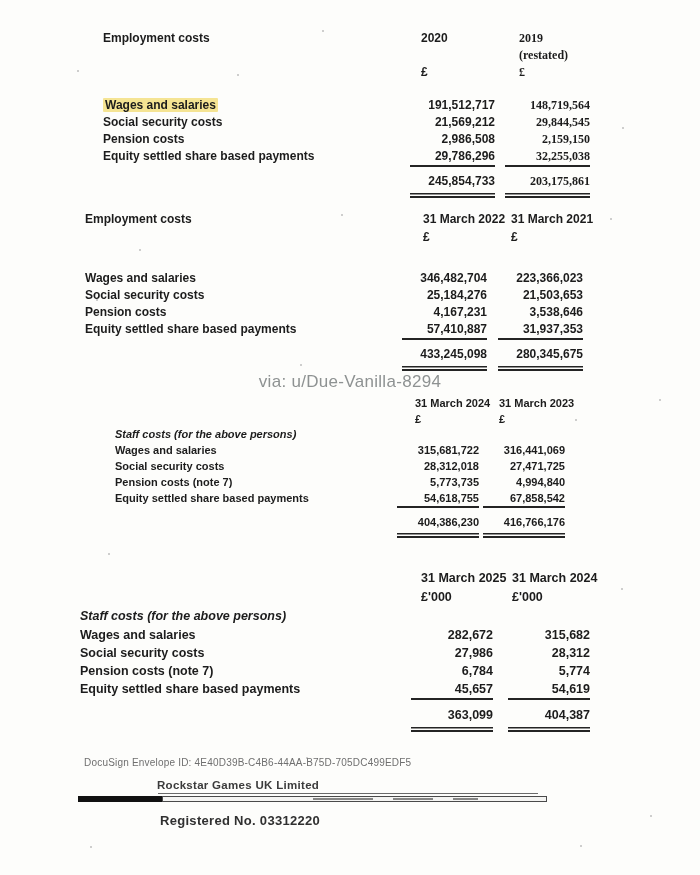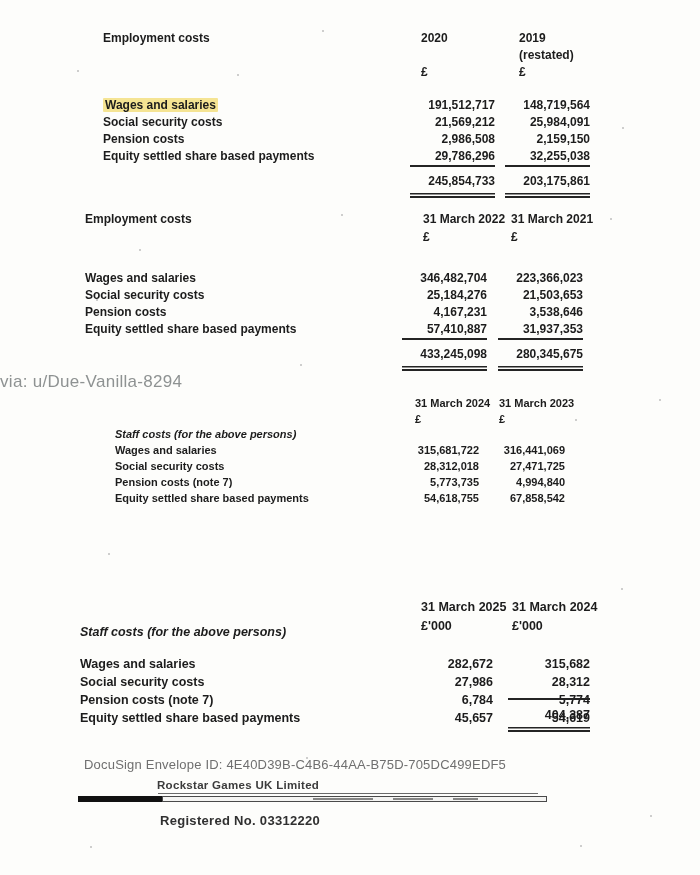--- a/index.html
+++ b/index.html
@@ -18,21 +18,21 @@
   .lbl{flex:1;text-align:left;}
   .c1,.c2{text-align:right;}
   .hdr .c1,.hdr .c2{text-align:left;}
   .gap{width:100%;}
   .section-lbl{font-style:italic;}
 
   
   .t1{left:103px;top:30px;width:487px;font-size:12px;--lw:85px;}
   .t1 .row{height:17px;line-height:17px;}
   .t1 .c1{width:110px;}
-  .t1 .c2{width:95px;}
+  .t1 .c2{width:95px;font-family:Liberation Serif, serif;}
   .t1 .hdr .c1{padding-left:36px;width:74px;}
   .t1 .hdr .c2{padding-left:24px;width:71px;}
   .t1 .gap{height:16px;}
 
   
   .t2{left:85px;top:210px;width:498px;font-size:12px;--lw:85px;}
   .t2 .row{height:17px;line-height:17px;}
   .t2 .r-title,.t2 .r-unit{height:18px;line-height:18px;}
   .t2 .c1{width:110px;}
   .t2 .c2{width:96px;}
@@ -47,21 +47,21 @@
   .t3 .c1{width:110px;}
   .t3 .c2{width:86px;}
   .t3 .hdr .c1{padding-left:46px;width:64px;}
   .t3 .hdr .c2{padding-left:20px;width:66px;}
 
   
   .t4{left:80px;top:568px;width:510px;font-size:12.5px;--lw:82px;}
   .t4 .row{height:18px;line-height:18px;}
   .t4 .r-title{height:20px;line-height:20px;}
   .t4 .r-unit,.t4 .r-section{height:19px;line-height:19px;}
-  .t4 .c1{width:110px;margin-top:29px;}
+  .t4 .c1{width:110px;}
   .t4 .c2{width:97px;}
   .t4 .hdr .c1{padding-left:38px;width:72px;}
   .t4 .hdr .c2{padding-left:19px;width:78px;}
 
   
   .trow{height:auto !important;}
   .trow .tc{
     padding-top:8px;padding-bottom:8px;
     background:
       linear-gradient(#242424,#242424) right 0 top 0    / var(--lw) 2px   no-repeat,
@@ -72,26 +72,26 @@
   
   .bg-hl{background:#f5e493;padding:0 2px;border-radius:1px;}
   .ul-hl{position:relative;display:inline-block;}
   .ul-hl::after{
     content:"";position:absolute;left:-2px;right:-3px;bottom:-3px;height:5px;
     background:#f3e18f;border-radius:2px;opacity:.95;z-index:-1;
   }
 
   
   .watermark{
-    position:absolute;left:0;top:372px;width:700px;
+    position:absolute;left:0;top:372px;width:700px;text-align:center;
     color:#8e9292;font-size:17px;font-weight:500;letter-spacing:.3px;
   }
 
   
-  .docusign{position:absolute;left:84px;top:757px;font-size:13px;color:#6f6f6f;letter-spacing:.2px;}
+  .docusign{position:absolute;left:84px;top:757px;font-size:10px;color:#6f6f6f;letter-spacing:.2px;}
   .company{position:absolute;left:157px;top:779px;font-size:11.5px;font-weight:700;color:#3b3b3b;letter-spacing:.3px;}
   .company-underline{position:absolute;left:158px;top:793px;width:380px;height:1px;background:#6a6a6a;}
   .bar-black{position:absolute;left:78px;top:796px;width:84px;height:6px;background:#111;}
   .bar-hollow{
     position:absolute;left:162px;top:796px;width:383px;height:4px;
     border:1px solid #4a4a4a;background:#f4f4f2;
   }
   .bar-smudge{position:absolute;top:1px;height:2px;background:#555;opacity:.7;}
   .registered{position:absolute;left:160px;top:813px;font-size:13px;font-weight:700;color:#303030;letter-spacing:.3px;}
 
@@ -121,21 +121,21 @@
     </div>
     <div class="gap"></div>
     <div class="row">
       <div class="lbl"><span class="bg-hl">Wages and salaries</span></div>
       <div class="c1"><span class="ul-hl">191,512,717</span></div>
       <div class="c2">148,719,564</div>
     </div>
     <div class="row">
       <div class="lbl">Social security costs</div>
       <div class="c1">21,569,212</div>
-      <div class="c2">25,984,091</div>
+      <div class="c2">29,844,545</div>
     </div>
     <div class="row">
       <div class="lbl">Pension costs</div>
       <div class="c1">2,986,508</div>
       <div class="c2">2,159,150</div>
     </div>
     <div class="row">
       <div class="lbl">Equity settled share based payments</div>
       <div class="c1">29,786,296</div>
       <div class="c2">32,255,038</div>
@@ -217,20 +217,25 @@
     <div class="row">
       <div class="lbl">Pension costs (note 7)</div>
       <div class="c1">5,773,735</div>
       <div class="c2">4,994,840</div>
     </div>
     <div class="row">
       <div class="lbl">Equity settled share based payments</div>
       <div class="c1">54,618,755</div>
       <div class="c2">67,858,542</div>
     </div>
+    <div class="row trow">
+      <div class="lbl"></div>
+      <div class="c1 tc">404,386,230</div>
+      <div class="c2 tc">416,766,176</div>
+    </div>
   </section>
 
   <section class="tbl t4">
     <div class="row hdr r-title">
       <div class="lbl"></div>
       <div class="c1">31 March 2025</div>
       <div class="c2">31 March 2024</div>
     </div>
     <div class="row hdr r-unit">
       <div class="lbl"></div>
@@ -257,20 +262,21 @@
       <div class="c1">6,784</div>
       <div class="c2">5,774</div>
     </div>
     <div class="row">
       <div class="lbl">Equity settled share based payments</div>
       <div class="c1">45,657</div>
       <div class="c2">54,619</div>
     </div>
     <div class="row trow">
       <div class="lbl"></div>
+      <div class="c1 tc">363,099</div>
       <div class="c2 tc">404,387</div>
     </div>
   </section>
 
   <div class="docusign">DocuSign Envelope ID: 4E40D39B-C4B6-44AA-B75D-705DC499EDF5</div>
   <div class="company">Rockstar Games UK Limited</div>
   <div class="company-underline"></div>
   <div class="bar-black"></div>
   <div class="bar-hollow">
     <div class="bar-smudge" style="left:150px;width:60px;"></div>

